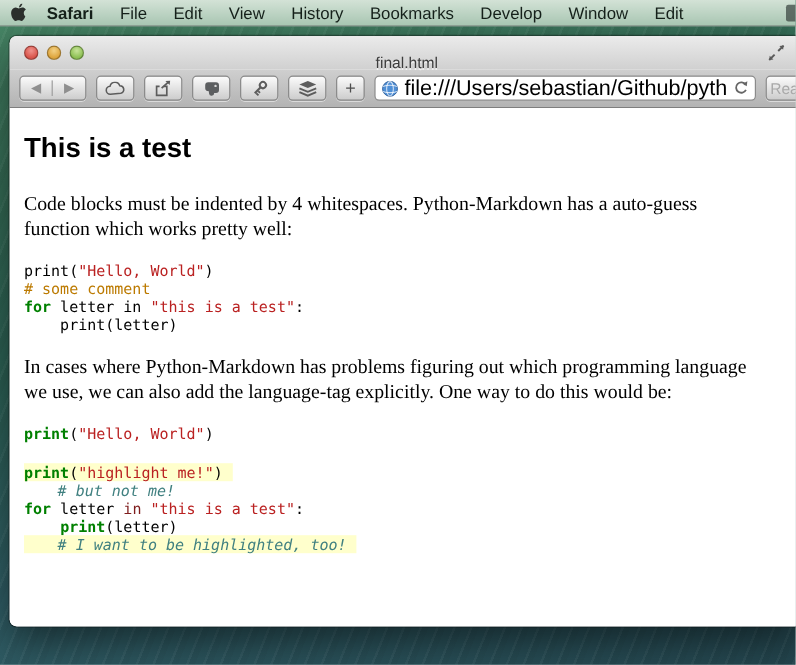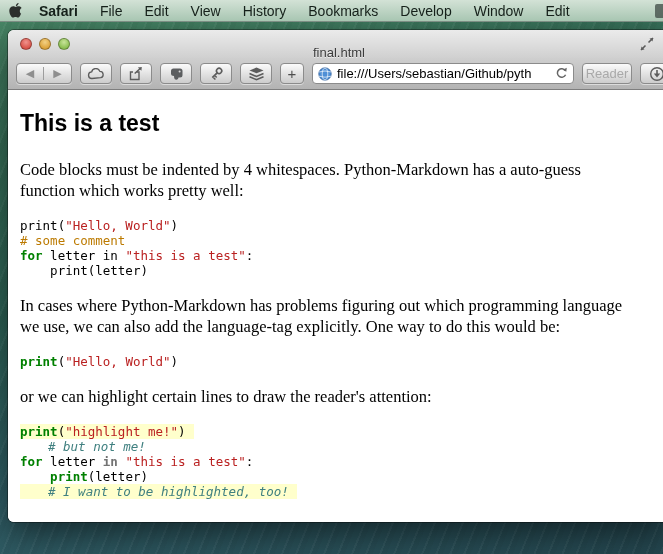--- a/index.html
+++ b/index.html
@@ -76,21 +76,21 @@
   .nav-group { display: flex; padding: 0; min-width: 56px; }
   .nav-half { width: 28px; display: flex; align-items: center; justify-content: center; color: #8f8f8f; font-size: 11px; }
   .nav-half:first-child { border-right: 1px solid #9d9d9d; }
   .tb-btn.plus { min-width: 24px; font-size: 15px; color: #4e4e4e; }
   .addressbar {
     flex: 0 0 262px; height: 21px;
     border: 1px solid #8b8b8b; border-radius: 4px;
     background: #ffffff;
     display: flex; align-items: center;
     padding: 0 5px; gap: 5px;
-    font-size: 13px; color: #000;
+    font-size: 18px; color: #000;
   }
   .addressbar .url { flex: 1; white-space: nowrap; overflow: hidden; font-family: "Liberation Sans", sans-serif; }
   .reader-btn { min-width: 50px; color: #a9a9a9; font-size: 13px; }
   .download-btn { min-width: 34px; margin-left: auto; }
 
   
   .content {
     height: calc(100% - 60px);
     background: #fff;
     padding: 14px 16px 0 12px;
@@ -113,21 +113,21 @@
     font-size: 12.5px; line-height: 15px;
     margin: 0 0 17px 0;
     white-space: pre;
   }
   .code-line { min-height: 15px; }
   .hll { background: #ffffcc; padding-right: 8px; }
   .tk-k  { color: #008000; font-weight: bold; margin-top: 24px; }
   .tk-s  { color: #BA2121; }
   .tk-c  { color: #408080; font-style: italic; margin-left: 28px; }
   .tk-cp { color: #BC7A00; }
-  .tk-ow { color: #737373; font-weight: bold; }
+  .tk-ow { color: #7f1d1d; font-weight: normal; }
 
   .icon { display: block; }
 </style>
 </head>
 <body>
 
 <div class="menubar">
   <span class="apple-logo">
     <svg class="icon" width="13" height="15" viewBox="0 0 13 15">
       <path fill="#2b2f2c" d="M10.8 7.9c0-2 1.7-2.9 1.8-3-1-1.4-2.4-1.6-2.9-1.6-1.3-.1-2.4.7-3 .7-.6 0-1.6-.7-2.6-.7C2.8 3.4 1.6 4.1.9 5.3c-1.3 2.2-.3 5.6.9 7.4.6.9 1.3 1.9 2.3 1.8.9 0 1.3-.6 2.4-.6s1.4.6 2.4.6 1.6-.9 2.2-1.8c.7-1 1-2 1-2.1-.1 0-1.3-.6-1.3-2.7z"></path>
@@ -229,16 +229,15 @@
       </svg>
     </div>
   </div>
 
   <div class="content">
     <h1>This is a test</h1>
     <p>Code blocks must be indented by 4 whitespaces. Python-Markdown has a auto-guess function which works pretty well:</p>
     <div class="codeblock"><div class="code-line"><span>print(</span><span class="tk-s">"Hello, World"</span><span>)</span></div><div class="code-line"><span class="tk-cp"># some comment</span></div><div class="code-line"><span class="tk-k">for</span><span> letter in </span><span class="tk-s">"this is a test"</span><span>:</span></div><div class="code-line"><span>    print(letter)</span></div></div>
     <p>In cases where Python-Markdown has problems figuring out which programming language we use, we can also add the language-tag explicitly. One way to do this would be:</p>
     <div class="codeblock"><div class="code-line"><span class="tk-k">print</span><span>(</span><span class="tk-s">"Hello, World"</span><span>)</span></div></div>
-    <p>or we can highlight certain lines to draw the reader's attention:</p>
     <div class="codeblock"><div class="code-line"><span class="hll"><span class="tk-k">print</span><span>(</span><span class="tk-s">"highlight me!"</span><span>)</span></span></div><div class="code-line"><span class="tk-c"># but not me!</span></div><div class="code-line"><span class="tk-k">for</span><span> letter </span><span class="tk-ow">in</span><span> </span><span class="tk-s">"this is a test"</span><span>:</span></div><div class="code-line"><span>    </span><span class="tk-k">print</span><span>(letter)</span></div><div class="code-line"><span class="hll"><span class="tk-c"># I want to be highlighted, too!</span></span></div></div>
   </div>
 </div>
 
 </body></html>

